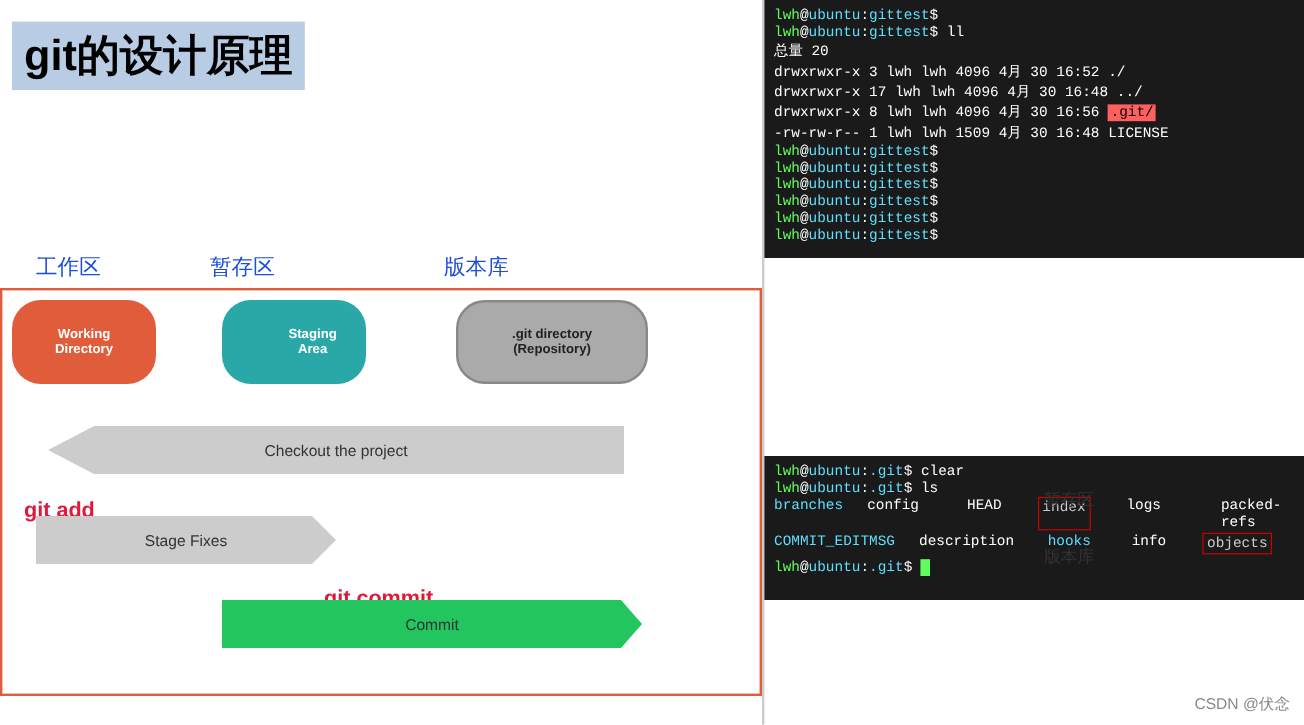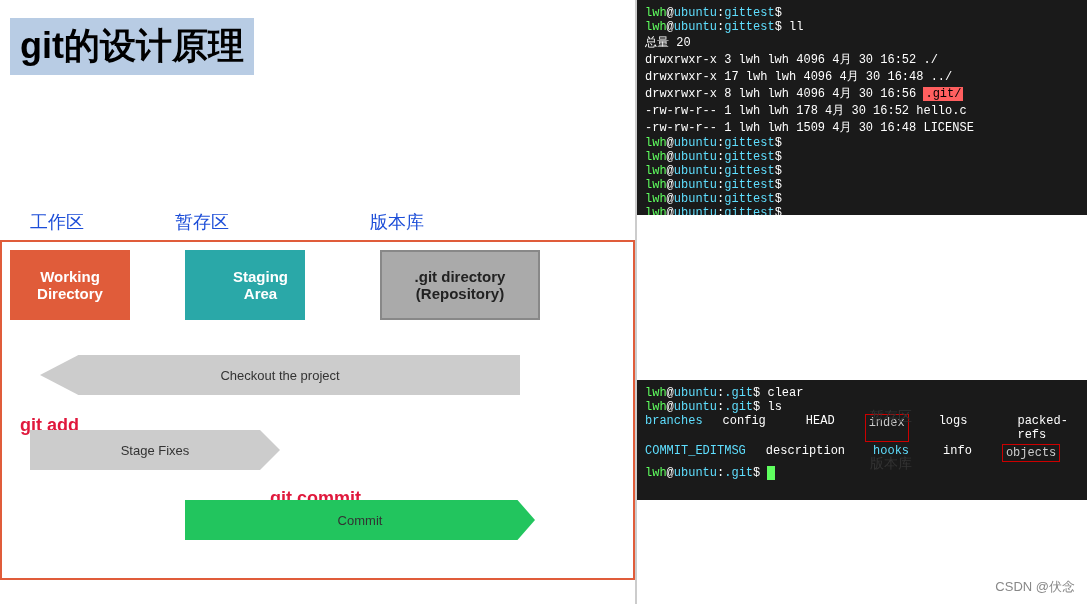--- a/index.html
+++ b/index.html
@@ -36,24 +36,25 @@
     #label-repo { top: 210px; left: 370px; }
 
     
     .box {
       position: absolute;
       top: 10px;
       display: flex;
       align-items: center;
       justify-content: center;
       text-align: center;
-      font-size: 15px;
+      font-size: 11px;
       font-weight: bold;
       color: white;
       padding: 8px;
+      border-radius: 24px;
     }
 
     #box-working {
       left: 10px;
       width: 120px;
       height: 70px;
       background: #e05c3a;
     }
 
     #box-staging {
@@ -276,21 +277,20 @@
   </div>
   <div>
     <span class="term-green">lwh</span><span class="term-white">@</span><span class="term-cyan">ubuntu</span><span class="term-white">:</span><span class="term-cyan">gittest</span><span class="term-white">$ ll</span>
   </div>
   <div><span class="term-white">总量 20</span></div>
   <div><span class="term-white">drwxrwxr-x  3 lwh lwh 4096 4月  30 16:52 ./</span></div>
   <div><span class="term-white">drwxrwxr-x 17 lwh lwh 4096 4月  30 16:48 ../</span></div>
   <div>
     <span class="term-white">drwxrwxr-x  8 lwh lwh 4096 4月  30 16:56 </span><span class="term-highlight-red">.git/</span>
   </div>
-  <div><span class="term-white">-rw-rw-r--  1 lwh lwh  178 4月  30 16:52 hello.c</span></div>
   <div><span class="term-white">-rw-rw-r--  1 lwh lwh 1509 4月  30 16:48 LICENSE</span></div>
   <div><span class="term-green">lwh</span><span class="term-white">@</span><span class="term-cyan">ubuntu</span><span class="term-white">:</span><span class="term-cyan">gittest</span><span class="term-white">$</span></div>
   <div><span class="term-green">lwh</span><span class="term-white">@</span><span class="term-cyan">ubuntu</span><span class="term-white">:</span><span class="term-cyan">gittest</span><span class="term-white">$</span></div>
   <div><span class="term-green">lwh</span><span class="term-white">@</span><span class="term-cyan">ubuntu</span><span class="term-white">:</span><span class="term-cyan">gittest</span><span class="term-white">$</span></div>
   <div><span class="term-green">lwh</span><span class="term-white">@</span><span class="term-cyan">ubuntu</span><span class="term-white">:</span><span class="term-cyan">gittest</span><span class="term-white">$</span></div>
   <div><span class="term-green">lwh</span><span class="term-white">@</span><span class="term-cyan">ubuntu</span><span class="term-white">:</span><span class="term-cyan">gittest</span><span class="term-white">$</span></div>
   <div><span class="term-green">lwh</span><span class="term-white">@</span><span class="term-cyan">ubuntu</span><span class="term-white">:</span><span class="term-cyan">gittest</span><span class="term-white">$</span></div>
 </div>
 
 <div id="terminal-bottom">

